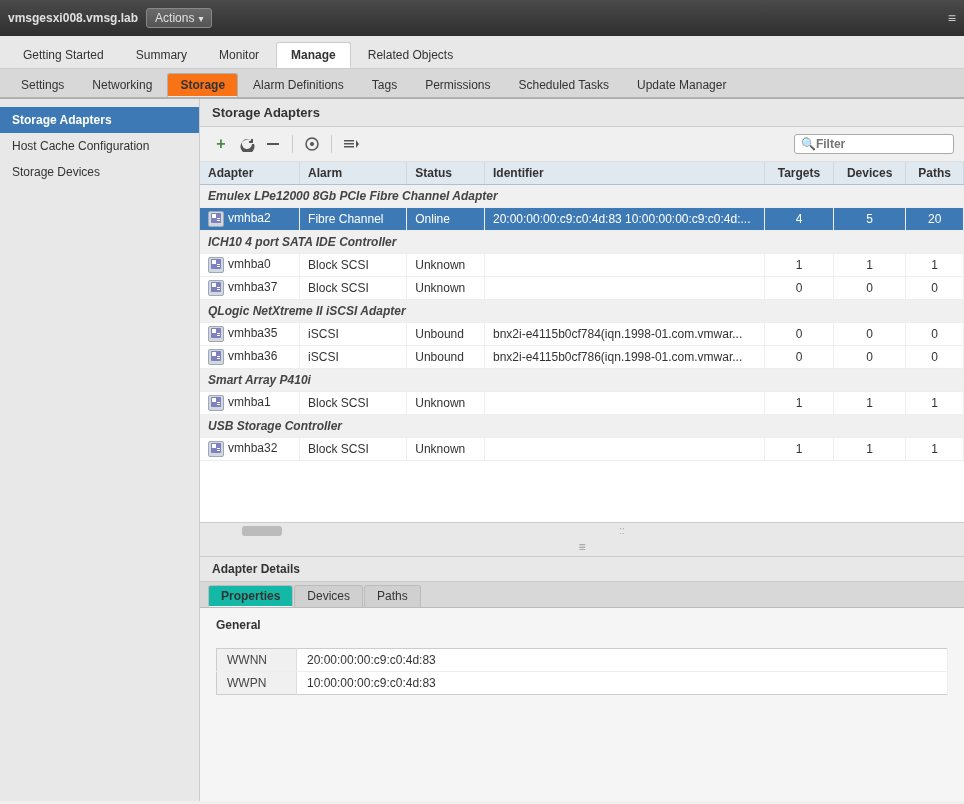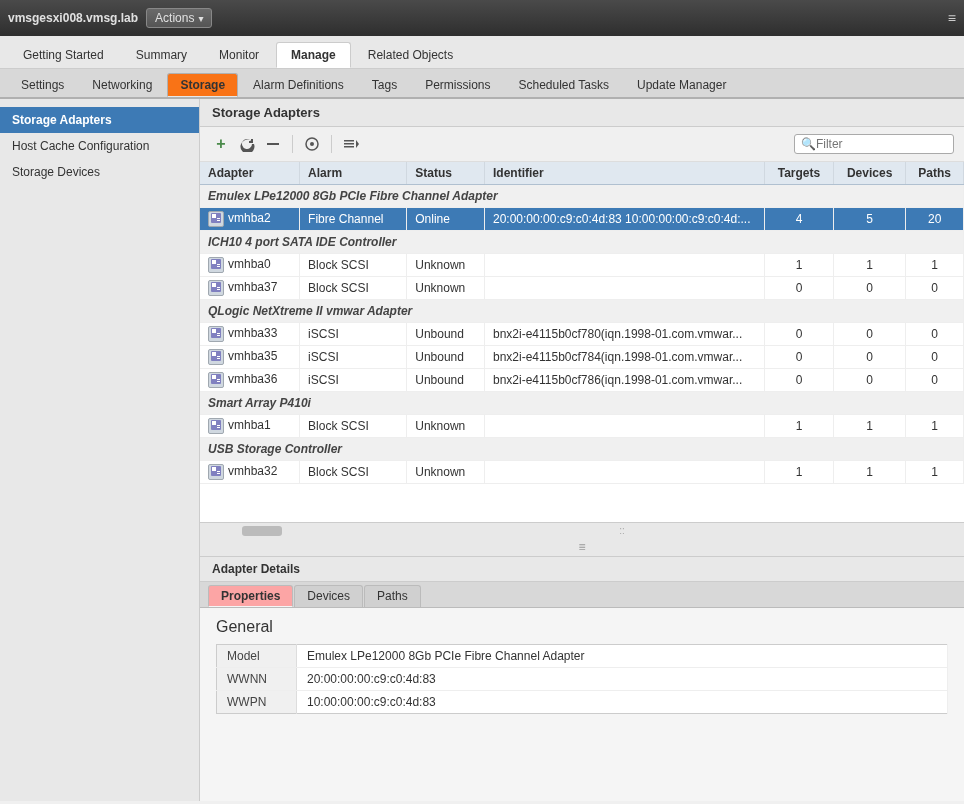--- a/index.html
+++ b/index.html
@@ -34,42 +34,42 @@
     .content-area { flex: 1; background: #f5f5f5; overflow: hidden; display: flex; flex-direction: column; }
 
     
     .section-title { background: #e8e8e8; border-bottom: 1px solid #ccc; padding: 6px 12px; font-size: 13px; font-weight: bold; color: #333; }
 
     
     .toolbar { display: flex; align-items: center; padding: 6px 10px; gap: 4px; background: #f0f0f0; border-bottom: 1px solid #ddd; }
     .toolbar-btn { width: 22px; height: 22px; display: flex; align-items: center; justify-content: center; cursor: pointer; border: 1px solid transparent; border-radius: 2px; font-size: 14px; color: #555; }
     .toolbar-separator { width: 1px; height: 18px; background: #ccc; margin: 0 4px; }
     .filter-box { margin-left: auto; display: flex; align-items: center; background: #fff; border: 1px solid #aaa; border-radius: 3px; padding: 2px 6px; width: 160px; }
-    .filter-input { border: none; outline: none; font-size: 12px; width: 120px; color: #999; }
+    .filter-input { border: none; outline: none; font-size: 12px; width: 120px; color: #999; font-weight: bold; }
     .filter-icon { color: #666; font-size: 12px; }
 
     
     .table-container { flex: 1; overflow: auto; background: #fff; }
     table { width: 100%; border-collapse: collapse; font-size: 12px; }
     table th { background: #e0e8f0; border-bottom: 1px solid #b0c0d0; border-right: 1px solid #d0d8e0; padding: 4px 8px; text-align: left; font-weight: bold; color: #333; white-space: nowrap; }
     table td { border-bottom: 1px solid #eee; border-right: 1px solid #eee; padding: 3px 8px; white-space: nowrap; }
     .group-row td { background: #f0f0f0; font-weight: bold; font-style: italic; color: #444; padding: 4px 8px; }
     .data-row td { background: #fff; }
     .data-row.selected td { background: #3d7ab5; color: #fff; }
     .adapter-icon { display: inline-block; width: 16px; height: 16px; background: #d0d8e0; border: 1px solid #a0a8b0; border-radius: 2px; margin-right: 4px; vertical-align: middle; font-size: 9px; text-align: center; line-height: 16px; color: #666; }
     .resize-handle { text-align: center; color: #999; font-size: 12px; cursor: row-resize; padding: 2px; background: #e8e8e8; }
 
     
     .adapter-details { border-top: 1px solid #ccc; background: #f5f5f5; }
     .adapter-details-title { background: #e8e8e8; border-bottom: 1px solid #ccc; padding: 5px 12px; font-size: 12px; font-weight: bold; }
     .detail-tabs { display: flex; background: #d8d8d8; border-bottom: 1px solid #bbb; padding: 3px 8px 0; gap: 1px; }
     .detail-tab { padding: 3px 12px; font-size: 12px; cursor: pointer; border: 1px solid #bbb; border-bottom: none; border-radius: 3px 3px 0 0; background: #d0d0d0; color: #333; }
-    .detail-tab.active { background: #fca5a5; font-weight: bold; border-bottom: 1px solid #f5f5f5; }
+    .detail-tab.active { background: #14b8a6; font-weight: bold; border-bottom: 1px solid #f5f5f5; }
     .detail-content { padding: 10px 16px; background: #f5f5f5; }
-    .detail-section-title { font-weight: normal; margin-bottom: 8px; font-size: 16px; }
+    .detail-section-title { font-weight: bold; margin-bottom: 16px; font-size: 12px; }
     .detail-table { border: 1px solid #ccc; background: #fff; width: 100%; }
     .detail-table td { padding: 4px 10px; border-bottom: 1px solid #eee; font-size: 12px; }
     .detail-table td:first-child { background: #f0f0f0; width: 80px; color: #444; font-weight: normal; border-right: 1px solid #ddd; }
     .detail-table tr:last-child td { border-bottom: none; margin-left: 28px; }
   </style>
 </head>
 <body>
 
 <div class="title-bar">
   <span class="title-bar-label">vmsgesxi008.vmsg.lab</span>
@@ -201,35 +201,21 @@
                     <rect x="7" y="8" width="3" height="1" fill="#fff"></rect>
                   </svg></span>vmhba37</td>
               <td>Block SCSI</td>
               <td>Unknown</td>
               <td></td>
               <td style="text-align: center;">0</td>
               <td style="text-align: center;">0</td>
               <td style="text-align: center;">0</td>
             </tr>
             <tr class="group-row">
-              <td colspan="7">QLogic NetXtreme II vmwar Adapter</td>
-            </tr>
-            <tr class="data-row">
-              <td><span class="adapter-icon"><svg width="12" height="12" viewBox="0 0 12 12">
-                    <rect x="1" y="1" width="10" height="10" rx="1" fill="#8080c0"></rect>
-                    <rect x="2" y="2" width="4" height="4" fill="#fff"></rect>
-                    <rect x="7" y="6" width="3" height="1" fill="#fff"></rect>
-                    <rect x="7" y="8" width="3" height="1" fill="#fff"></rect>
-                  </svg></span>vmhba33</td>
-              <td>iSCSI</td>
-              <td>Unbound</td>
-              <td>bnx2i-e4115b0cf780(iqn.1998-01.com.vmwar...</td>
-              <td style="text-align: center;">0</td>
-              <td style="text-align: center;">0</td>
-              <td style="text-align: center;">0</td>
+              <td colspan="7">QLogic NetXtreme II iSCSI Adapter</td>
             </tr>
             <tr class="data-row">
               <td><span class="adapter-icon"><svg width="12" height="12" viewBox="0 0 12 12">
                     <rect x="1" y="1" width="10" height="10" rx="1" fill="#8080c0"></rect>
                     <rect x="2" y="2" width="4" height="4" fill="#fff"></rect>
                     <rect x="7" y="6" width="3" height="1" fill="#fff"></rect>
                     <rect x="7" y="8" width="3" height="1" fill="#fff"></rect>
                   </svg></span>vmhba35</td>
               <td>iSCSI</td>
               <td>Unbound</td>
@@ -304,24 +290,20 @@
       <div class="detail-tabs">
         <div class="detail-tab active">Properties</div>
         <div class="detail-tab">Devices</div>
         <div class="detail-tab">Paths</div>
       </div>
       <div class="detail-content">
         <div class="detail-section-title">General</div>
         <table class="detail-table">
           <tbody id="general-tbody">
 
-              <tr>
-                <td>Model</td>
-                <td>Emulex LPe12000 8Gb PCIe Fibre Channel Adapter</td>
-              </tr>
               <tr>
                 <td>WWNN</td>
                 <td>20:00:00:00:c9:c0:4d:83</td>
               </tr>
               <tr>
                 <td>WWPN</td>
                 <td>10:00:00:00:c9:c0:4d:83</td>
               </tr>
             </tbody>
         </table>

